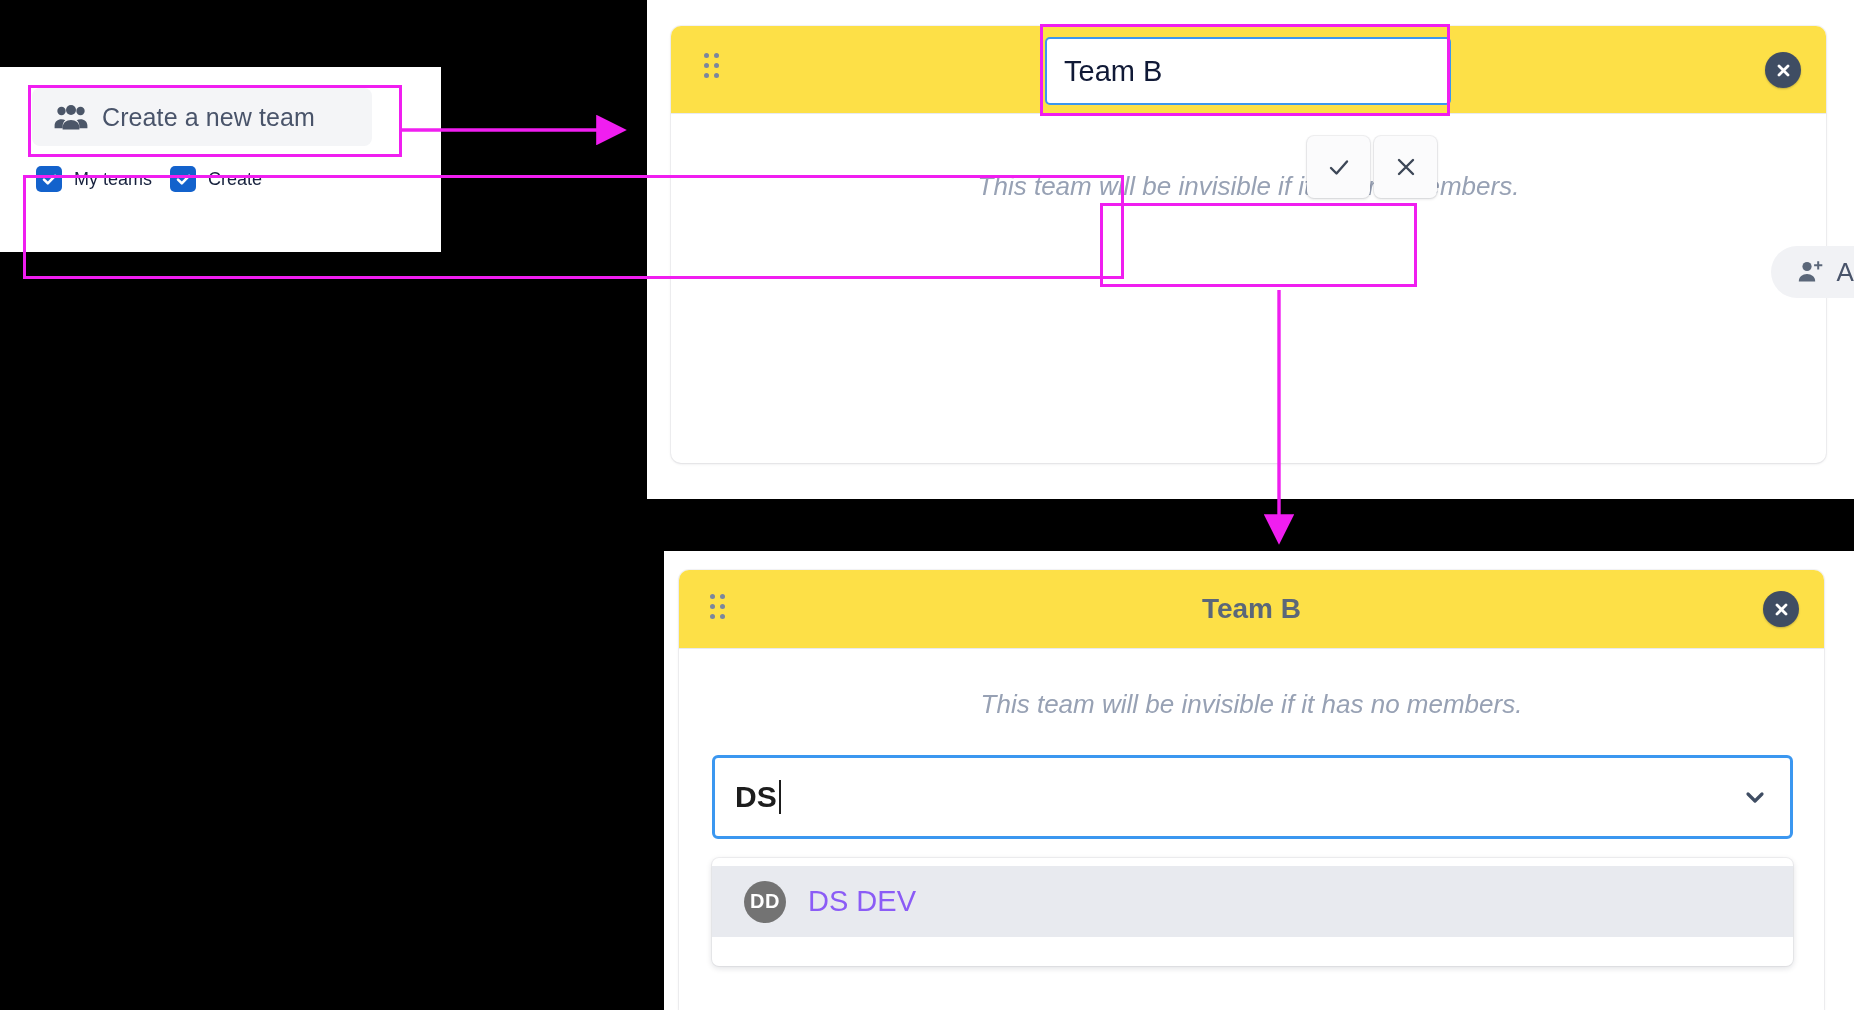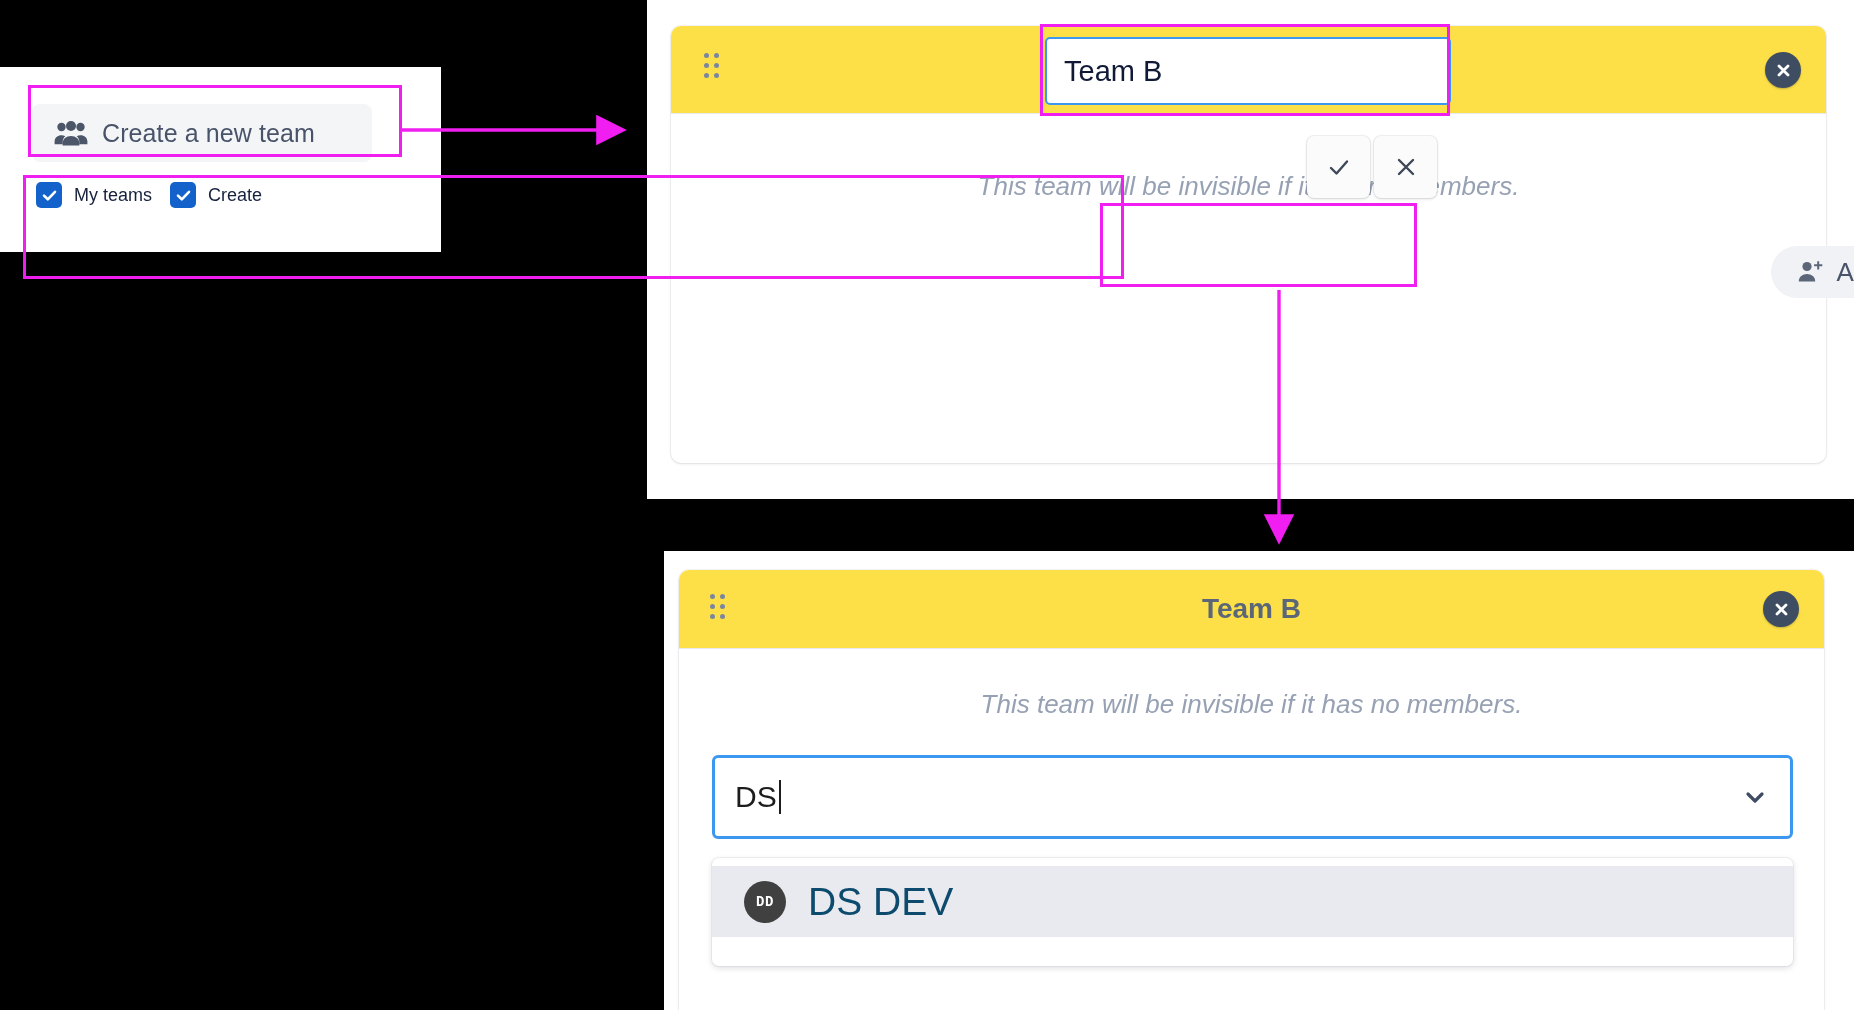--- a/index.html
+++ b/index.html
@@ -12,21 +12,21 @@
   }
   #stage { position: relative; width: 1854px; height: 1010px; background: #000; }
 
   
   .pane { position: absolute; background: #ffffff; }
   #pane-left   { left: 0px;   top: 67px;  width: 441px;  height: 185px; }
   #pane-top    { left: 647px; top: 0px;   width: 1207px; height: 499px; }
   #pane-bottom { left: 664px; top: 551px; width: 1190px; height: 459px; }
 
   
-  #left-inner { position: absolute; left: 0; top: 82px; width: 441px; height: 185px; }
+  #left-inner { position: absolute; left: 0; top: 66px; width: 441px; height: 185px; }
 
   #create-team-btn {
     position: absolute; left: 32px; top: 22px;
     width: 340px; height: 58px;
     background: #f4f5f7;
     border-radius: 8px;
     display: flex; align-items: center; gap: 14px;
     padding-left: 22px;
   }
   #create-team-label {
@@ -156,21 +156,21 @@
   #member-select {
     position: absolute; left: 33px; top: 185px;
     width: 1081px; height: 84px;
     background: #ffffff;
     border: 3px solid #3b97f0;
     border-radius: 6px;
     display: flex; align-items: center;
     padding: 0 22px 0 20px;
     font-size: 30px; color: #1d1d1d;
   }
-  #member-select .val { flex: 1; display: flex; align-items: flex-start; }
+  #member-select .val { flex: 1; display: flex; align-items: flex-start; font-weight: bold; }
   .caret { display: inline-block; width: 2px; height: 34px; background: #1d1d1d; margin-left: 2px; }
   #member-select svg.chev { width: 26px; height: 26px; display: block; color: #3f4d63; }
 
   #ann-member-select {
     position: absolute; left: 23px; top: 175px;
     width: 1101px; height: 104px;
     border: 3px solid #f01ef0;
     pointer-events: none;
   }
 
@@ -184,27 +184,26 @@
     padding-top: 8px;
   }
   .dd-option {
     height: 71px;
     background: #e8eaef;
     display: flex; align-items: center; gap: 22px;
     padding-left: 32px;
   }
   .avatar {
     width: 42px; height: 42px; border-radius: 50%;
-    background: #404040;
-    color: #ffffff; font-size: 14px; font-weight: bold;
+    background: #737373;
+    color: #ffffff; font-size: 20px; font-weight: bold;
     display: flex; align-items: center; justify-content: center;
     letter-spacing: .5px;
-    font-family: Liberation Mono, monospace;
-  }
-  .dd-option-label { font-size: 39px; color: #0c4a6e; }
+  }
+  .dd-option-label { font-size: 29px; color: #8b5cf6; }
 
   
   #ann-create-team {
     position: absolute; left: 28px; top: 85px;
     width: 374px; height: 72px;
     border: 3px solid #f01ef0;
     pointer-events: none;
   }
 
   

